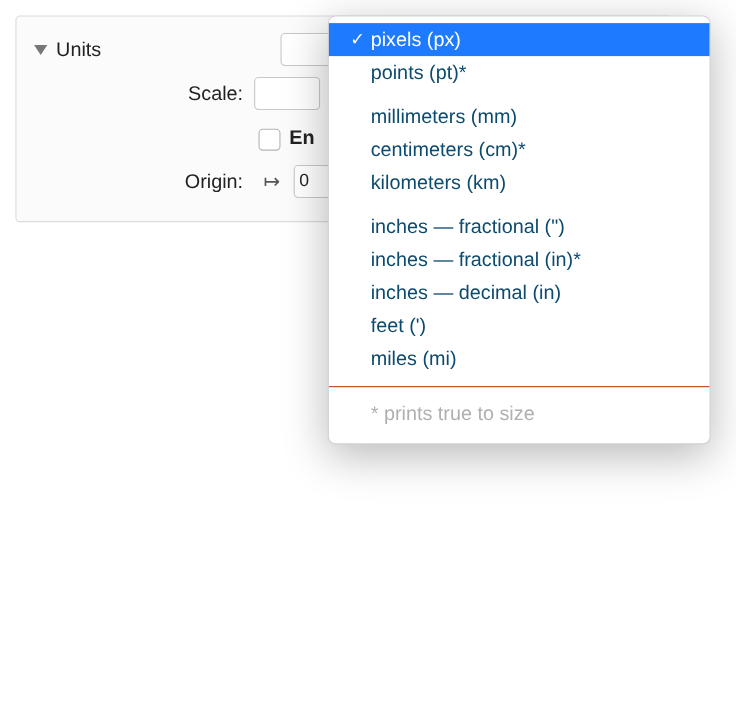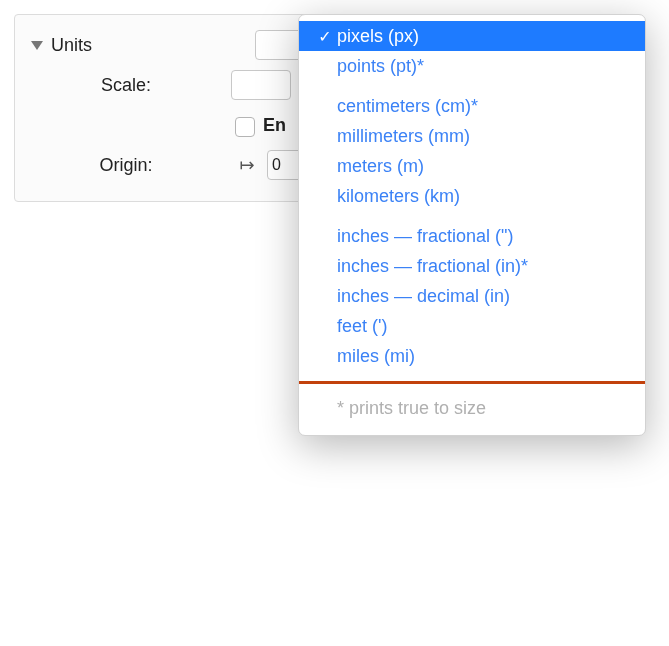--- a/index.html
+++ b/index.html
@@ -22,21 +22,21 @@
     padding: 10px 16px 16px 16px;
     position: relative;
   }
   .row {
     display: flex;
     align-items: center;
     height: 40px;
   }
   .label-col {
     width: 200px;
-    text-align: center;
+    text-align: right;
     padding-right: 10px;
   }
   .label-col.header {
     text-align: left;
     width: auto;
     display: flex;
     align-items: center;
     gap: 4px;
   }
   .disclosure-icon {
@@ -102,39 +102,39 @@
     box-shadow: 0 10px 40px rgba(0,0,0,0.28);
     padding: 6px 0 12px 0;
     z-index: 10;
   }
   .menu-item {
     display: flex;
     align-items: center;
     height: 30px;
     padding: 0 14px 0 14px;
     font-size: 18px;
-    color: #3b82f6;
+    color: #0c4a6e;
     cursor: default;
   }
   .menu-item.selected {
     background: #1e7bff;
     color: #fff;
   }
   .check-col {
     width: 24px;
     display: inline-flex;
     justify-content: center;
     font-size: 16px;
   }
   .menu-sep { height: 10px; }
   .menu-footer {
     padding: 14px 14px 4px 38px;
     color: #b0b0b0;
     font-size: 18px;
-    border-top: 3px solid #c2410c;
+    border-top: 1px solid #c2410c;
     margin-top: 10px;
   }
 </style>
 </head>
 <body>
 
 <div class="panel">
 
   <div class="row">
     <div class="label-col header">
@@ -171,32 +171,28 @@
       <span class="check-col">✓</span>
       <span>pixels (px)</span>
     </div>
     <div class="menu-item">
       <span class="check-col"></span>
       <span>points (pt)*</span>
     </div>
     <div class="menu-sep"></div>
     <div class="menu-item">
       <span class="check-col"></span>
+      <span>millimeters (mm)</span>
+    </div>
+    <div class="menu-item">
+      <span class="check-col"></span>
       <span>centimeters (cm)*</span>
     </div>
     <div class="menu-item">
       <span class="check-col"></span>
-      <span>millimeters (mm)</span>
-    </div>
-    <div class="menu-item">
-      <span class="check-col"></span>
-      <span>meters (m)</span>
-    </div>
-    <div class="menu-item">
-      <span class="check-col"></span>
       <span>kilometers (km)</span>
     </div>
     <div class="menu-sep"></div>
     <div class="menu-item">
       <span class="check-col"></span>
       <span>inches — fractional (")</span>
     </div>
     <div class="menu-item">
       <span class="check-col"></span>
       <span>inches — fractional (in)*</span>

